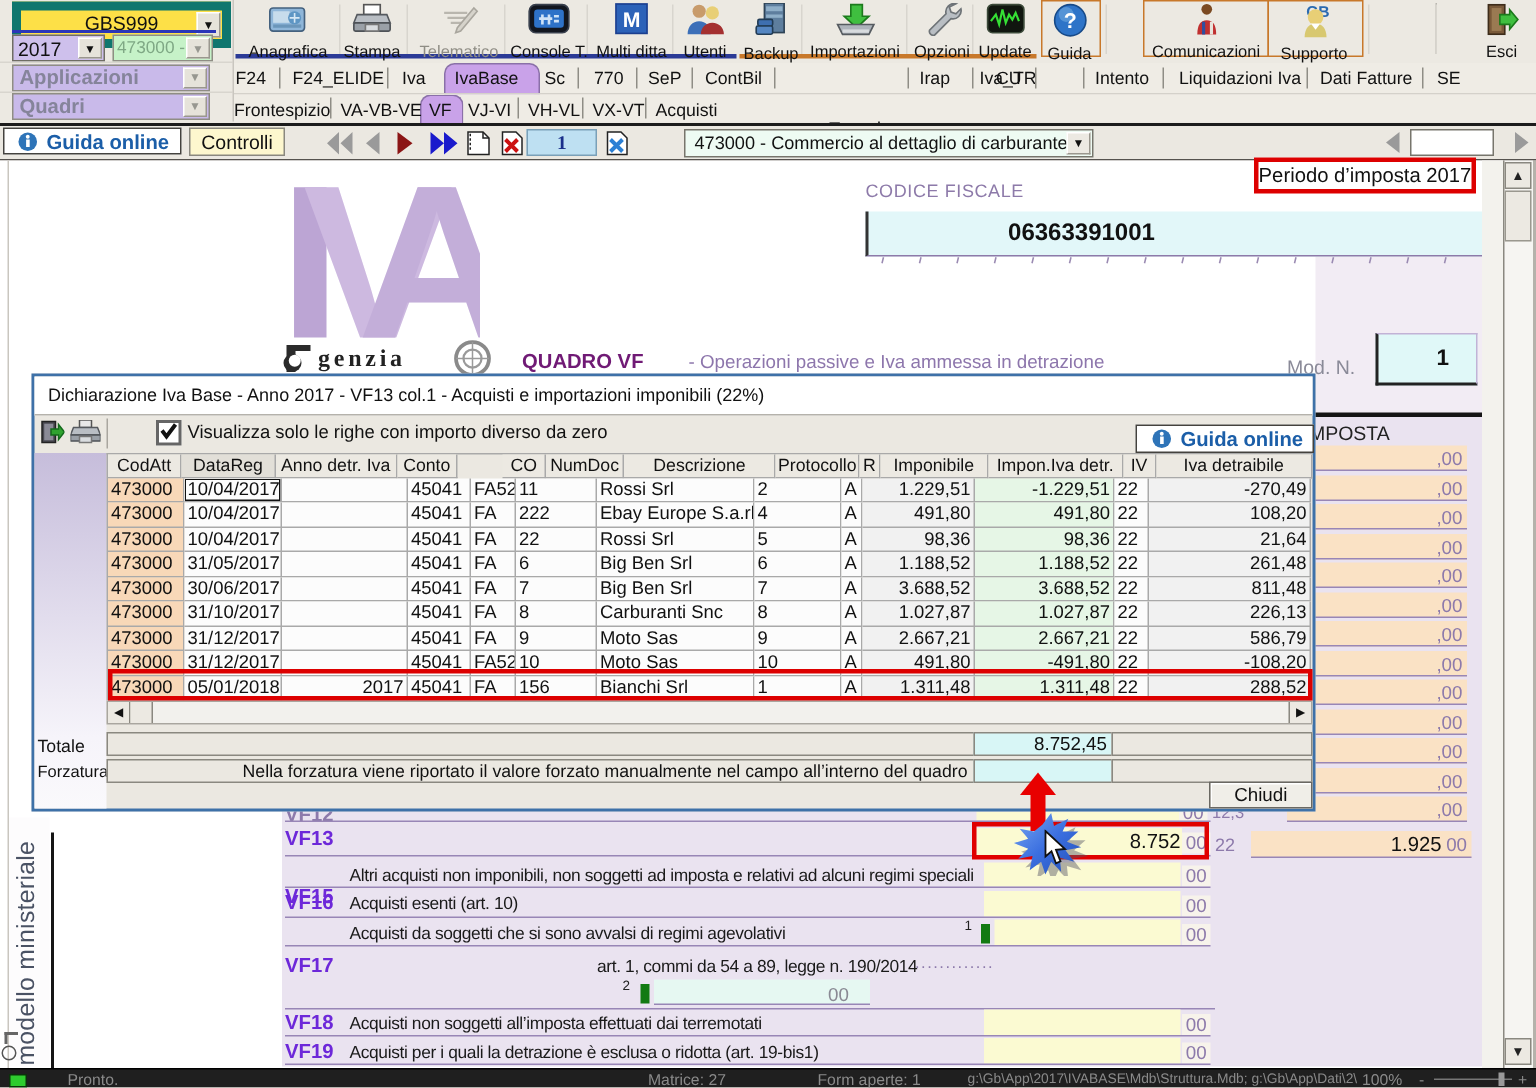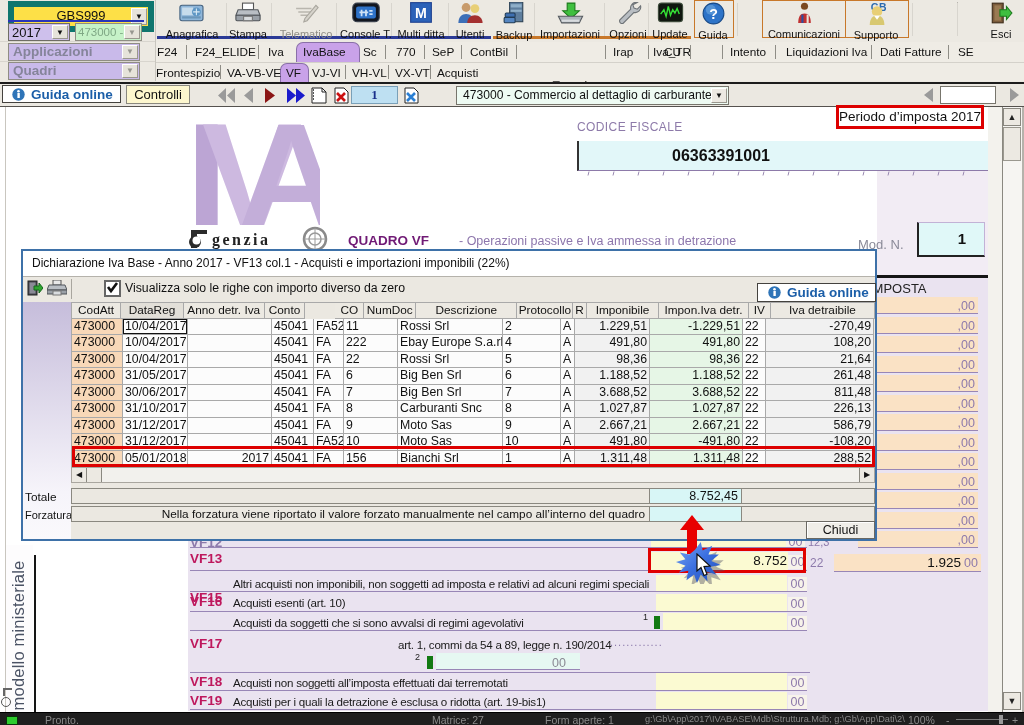--- a/index.html
+++ b/index.html
@@ -6,21 +6,21 @@
   body{width:1024px;height:725px;overflow:hidden;font-family:"Liberation Sans",sans-serif;background:#ECE9E2;}
   .ab{position:absolute;}
   #stage{position:relative;width:1024px;height:725px;background:#ECE9E2;}
   .combo-btn{position:absolute;right:1px;top:1px;bottom:1px;width:14px;background:#E6E3DA;border:1px solid #9a978e;border-top-color:#fff;border-left-color:#fff;display:flex;align-items:center;justify-content:center;font-size:8px;color:#111;}
   .combo-btn.gray{color:#979790;}
   .tabsep{position:absolute;top:3px;width:1px;height:14px;background:#8f8d86;}
   .t1{position:absolute;top:3px;font-size:11.8px;color:#111;white-space:nowrap;}
   .ptab{position:absolute;top:0;height:20px;background:#C9A2E9;border:1px solid #8a70a8;border-bottom:none;border-radius:7px 7px 0 0;}
   .field-line{position:absolute;height:1px;background:#9886B6;}
   .yfield{position:absolute;background:#FBFAD2;}
-  .rowlab{position:absolute;font-size:13.5px;font-weight:bold;color:#be185d;}
+  .rowlab{position:absolute;font-size:13.5px;font-weight:bold;color:#6d28d9;}
   .rowtxt{position:absolute;font-size:11.6px;color:#1a1a1a;white-space:nowrap;letter-spacing:-0.25px;}
   .oo{position:absolute;font-size:12.5px;color:#8D7AAB;width:19px;text-align:center;background:#F7F3EB;}
   .pfield{position:absolute;background:#FAE2C5;border-bottom:1px solid #9886B6;}
   .tbtn{position:absolute;top:1px;height:36px;text-align:center;}
   .tbtn svg{display:inline-block;margin-top:1px;}
   .tlab{font-size:11px;color:#111;margin-top:0px;white-space:nowrap;}
   .drow{display:flex;height:16.45px;font-size:12.3px;color:#111;}
   .dc{box-sizing:border-box;border-right:1px solid #a9a9a9;border-bottom:1px solid #a9a9a9;background:#FCFCFC;padding:0 2px;line-height:15px;white-space:nowrap;overflow:hidden;}
   .hd{background:#ECE9E2;text-align:center;padding:0 1px;font-size:11.8px;}
   .ca{background:#F8D8B8;}

